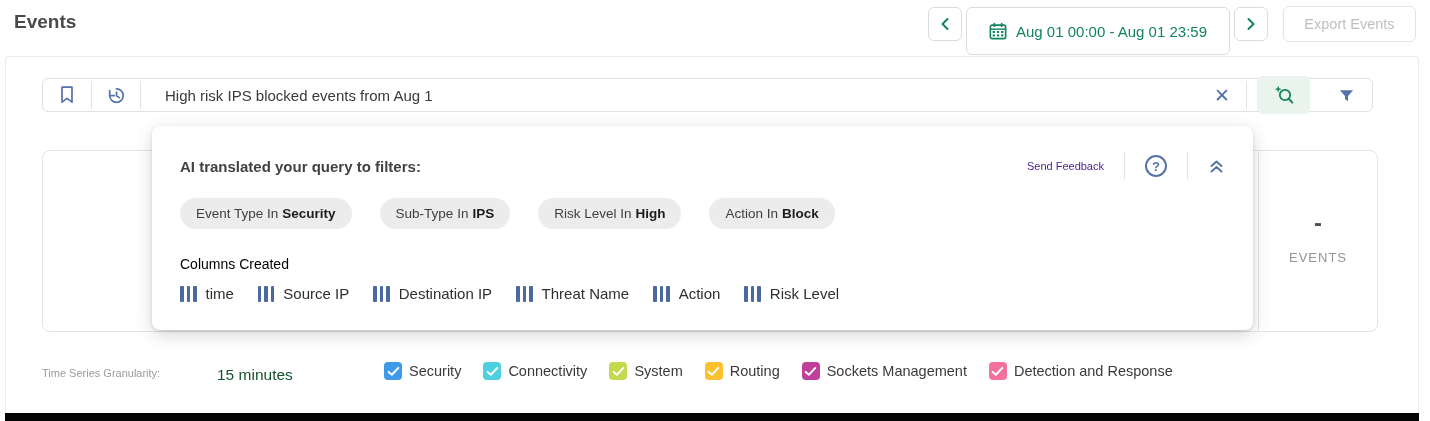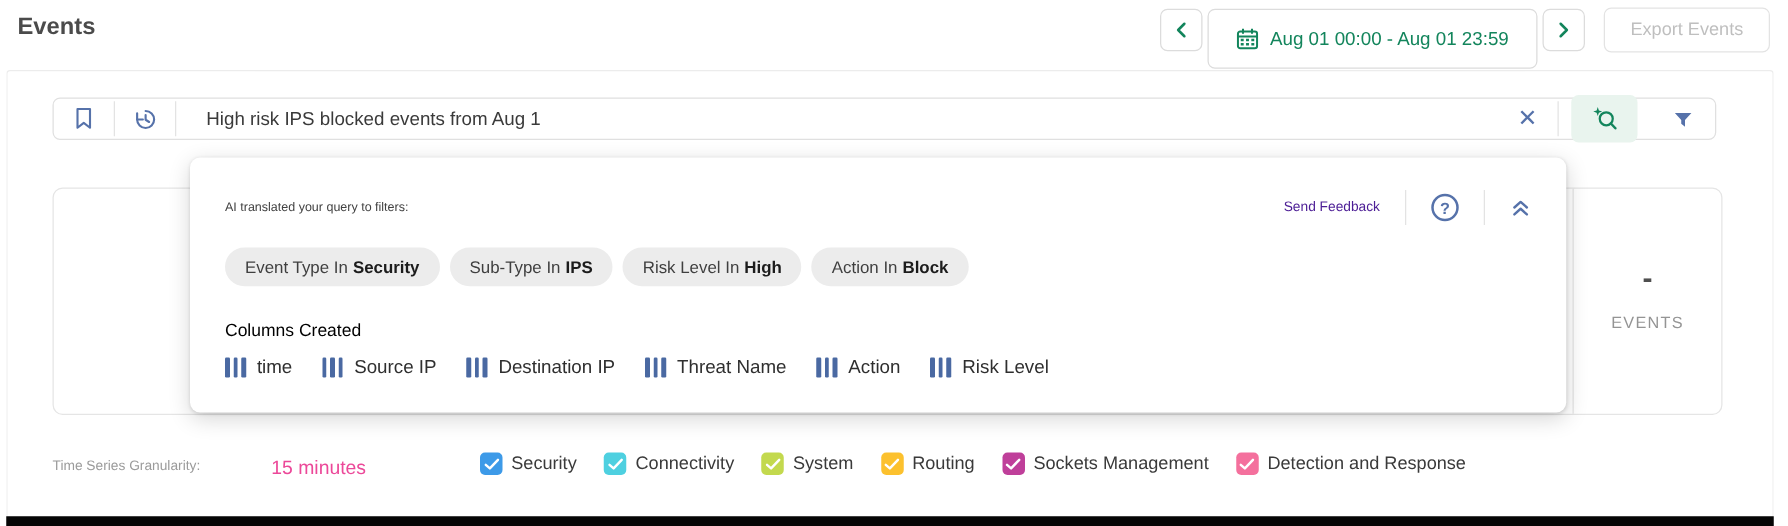--- a/index.html
+++ b/index.html
@@ -55,43 +55,43 @@
   }
   .stats-value { font-size:24px; font-weight:900; color:#4f4f4f; line-height:10px; }
   .stats-label { font-size:13px; color:#949494; letter-spacing:1px; }
   
   .ai-panel {
     position:absolute; left:152px; top:126px; width:1101px; height:204px;
     background:#fff; border-radius:8px; z-index:5; padding:26px 28px 0 28px;
     box-shadow:0 1px 3px rgba(0,0,0,.12), 0 5px 18px rgba(0,0,0,.16);
   }
   .ai-row1 { display:flex; align-items:center; justify-content:space-between; }
-  .ai-title { font-size:10px; color:#424242; }
+  .ai-title { font-size:15px; color:#424242;font-weight:bold; }
   .ai-actions { display:flex; align-items:center; gap:20px; }
   .send-feedback { font-size:11px; color:#4c1d95; cursor:pointer; }
   .help-circle {
     width:22px; height:22px; border:2px solid #5672aa; border-radius:50%;
     display:flex; align-items:center; justify-content:center;
     font-size:13px; font-weight:700; color:#5672aa; cursor:pointer;
   }
-  .chips-row { display:flex; gap:8px; margin-top:18px; }
+  .chips-row { display:flex; gap:28px; margin-top:18px; }
   .chip {
     background:#ececec; border-radius:16px; padding:8px 16px; font-size:13.5px;
     color:#3f3f3f; white-space:nowrap; cursor:pointer; display:inline-flex;
   }
   .chip b { color:#1c1c1c; margin-left:4px; }
   .cols-label { margin-top:27px; font-size:14px; color:#000000; }
   .cols-row { display:flex; gap:24px; margin-top:13px; align-items:center; }
   .col-item { display:flex; align-items:center; gap:9px; cursor:pointer; }
   .bars-icon { display:flex; gap:3px; }
   .bars-icon i { display:block; width:3.5px; height:16px; background:#4a69a2; border-radius:1px; }
   .col-name { font-size:15px; color:#2f2f2f; }
   
   .gran-label { position:absolute; left:42px; top:367px; font-size:11px; color:#9b9b9b; }
-  .gran-value { position:absolute; left:217px; top:366px; font-size:15.5px; color:#ec4899; font-weight:500; cursor:pointer; }
+  .gran-value { position:absolute; left:217px; top:366px; font-size:15.5px; color:#14532d; font-weight:500; cursor:pointer; }
   .cat-row { position:absolute; left:384px; top:362px; display:flex; gap:22px; align-items:center; }
   .cat-item { display:flex; align-items:center; gap:7px; cursor:pointer; }
   .cbox {
     width:18px; height:18px; border-radius:4px; display:flex;
     align-items:center; justify-content:center; flex:0 0 auto;
   }
   .cat-label { font-size:14.5px; color:#3a3a3a; white-space:nowrap; }
   svg { display:block; }
 </style>
 </head>

